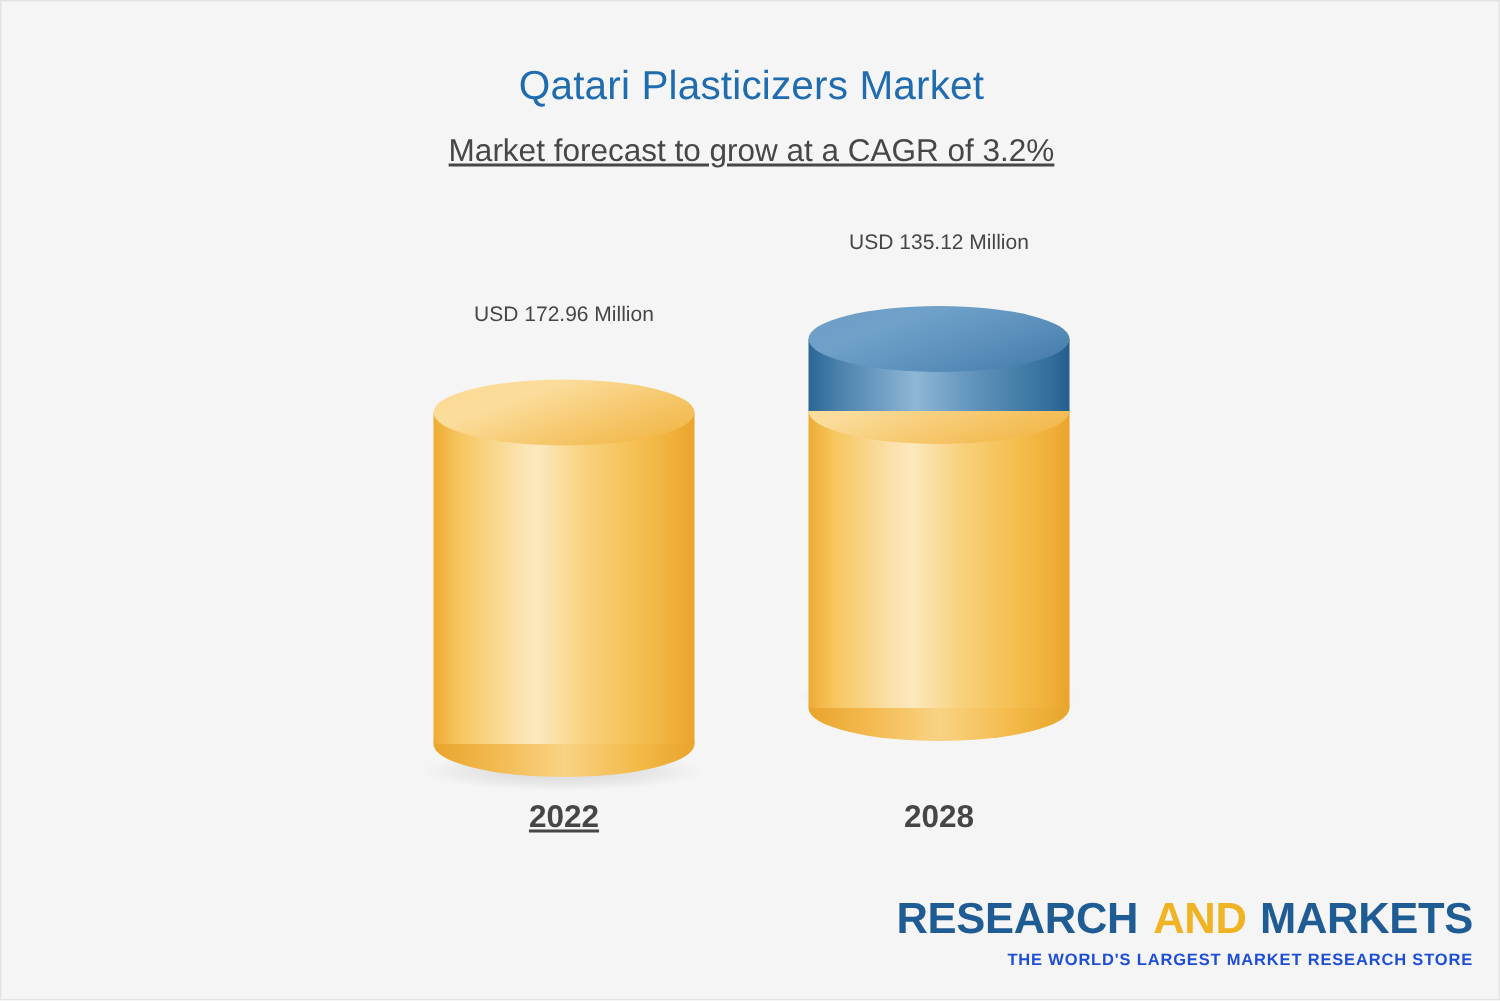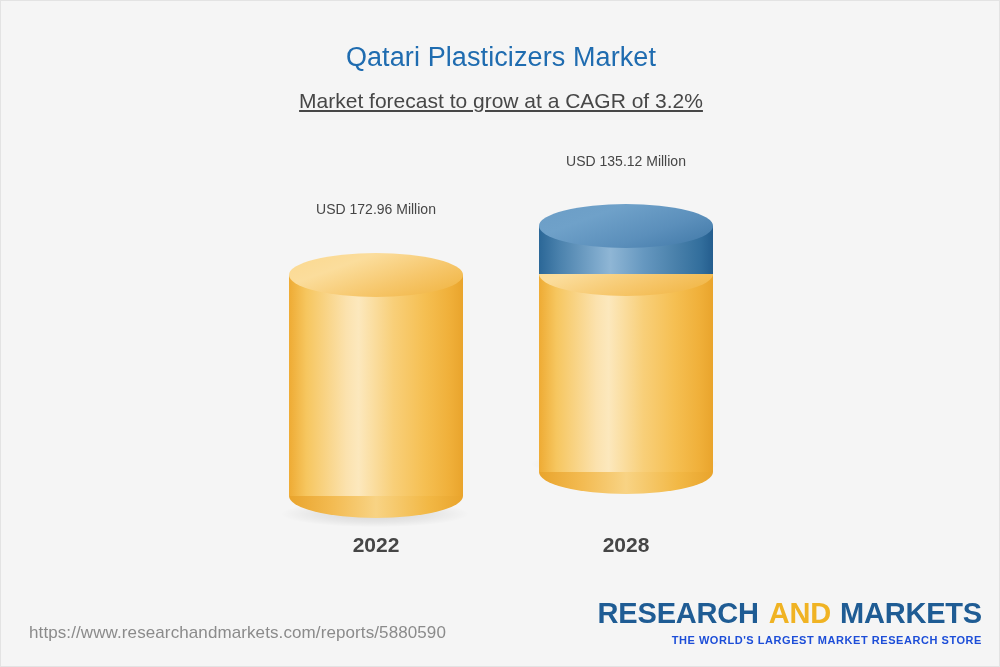--- a/index.html
+++ b/index.html
@@ -163,21 +163,21 @@
 
   .axis-label {
     position: absolute;
     left: 0;
     width: 200px;
     text-align: center;
     font-size: 21px;
     font-weight: bold;
     color: #464646;
   }
-  .bar-group.g2022 .axis-label { top: 332px; }
+  .bar-group.g2022 .axis-label { top: 332px; text-decoration: underline; }
   .bar-group.g2028 .axis-label { top: 380px; }
 
   
   .source-url {
     position: absolute;
     left: 28px;
     top: 622px;
     font-size: 17px;
     color: #8b8b8b;
     letter-spacing: 0.1px;
@@ -248,20 +248,19 @@
 
         <div class="cyl-body blue-body" style="top: 22px; height: 48px;"></div>
         <div class="cyl-cap blue-cap-top" style="top: 0px;"></div>
       </div>
 
       <div class="axis-label">2028</div>
     </div>
 
   </div>
 
-  <div class="source-url">https://www.researchandmarkets.com/reports/5880590</div>
 
   <div class="logo">
     <div class="logo-main"><span style="margin-right: 10px;">RESEARCH</span><span class="logo-and" style="margin-right: 9px;">AND</span><span>MARKETS</span></div>
     <div class="logo-tagline">THE WORLD'S LARGEST MARKET RESEARCH STORE</div>
   </div>
 
 </div>
 
 </body></html>

